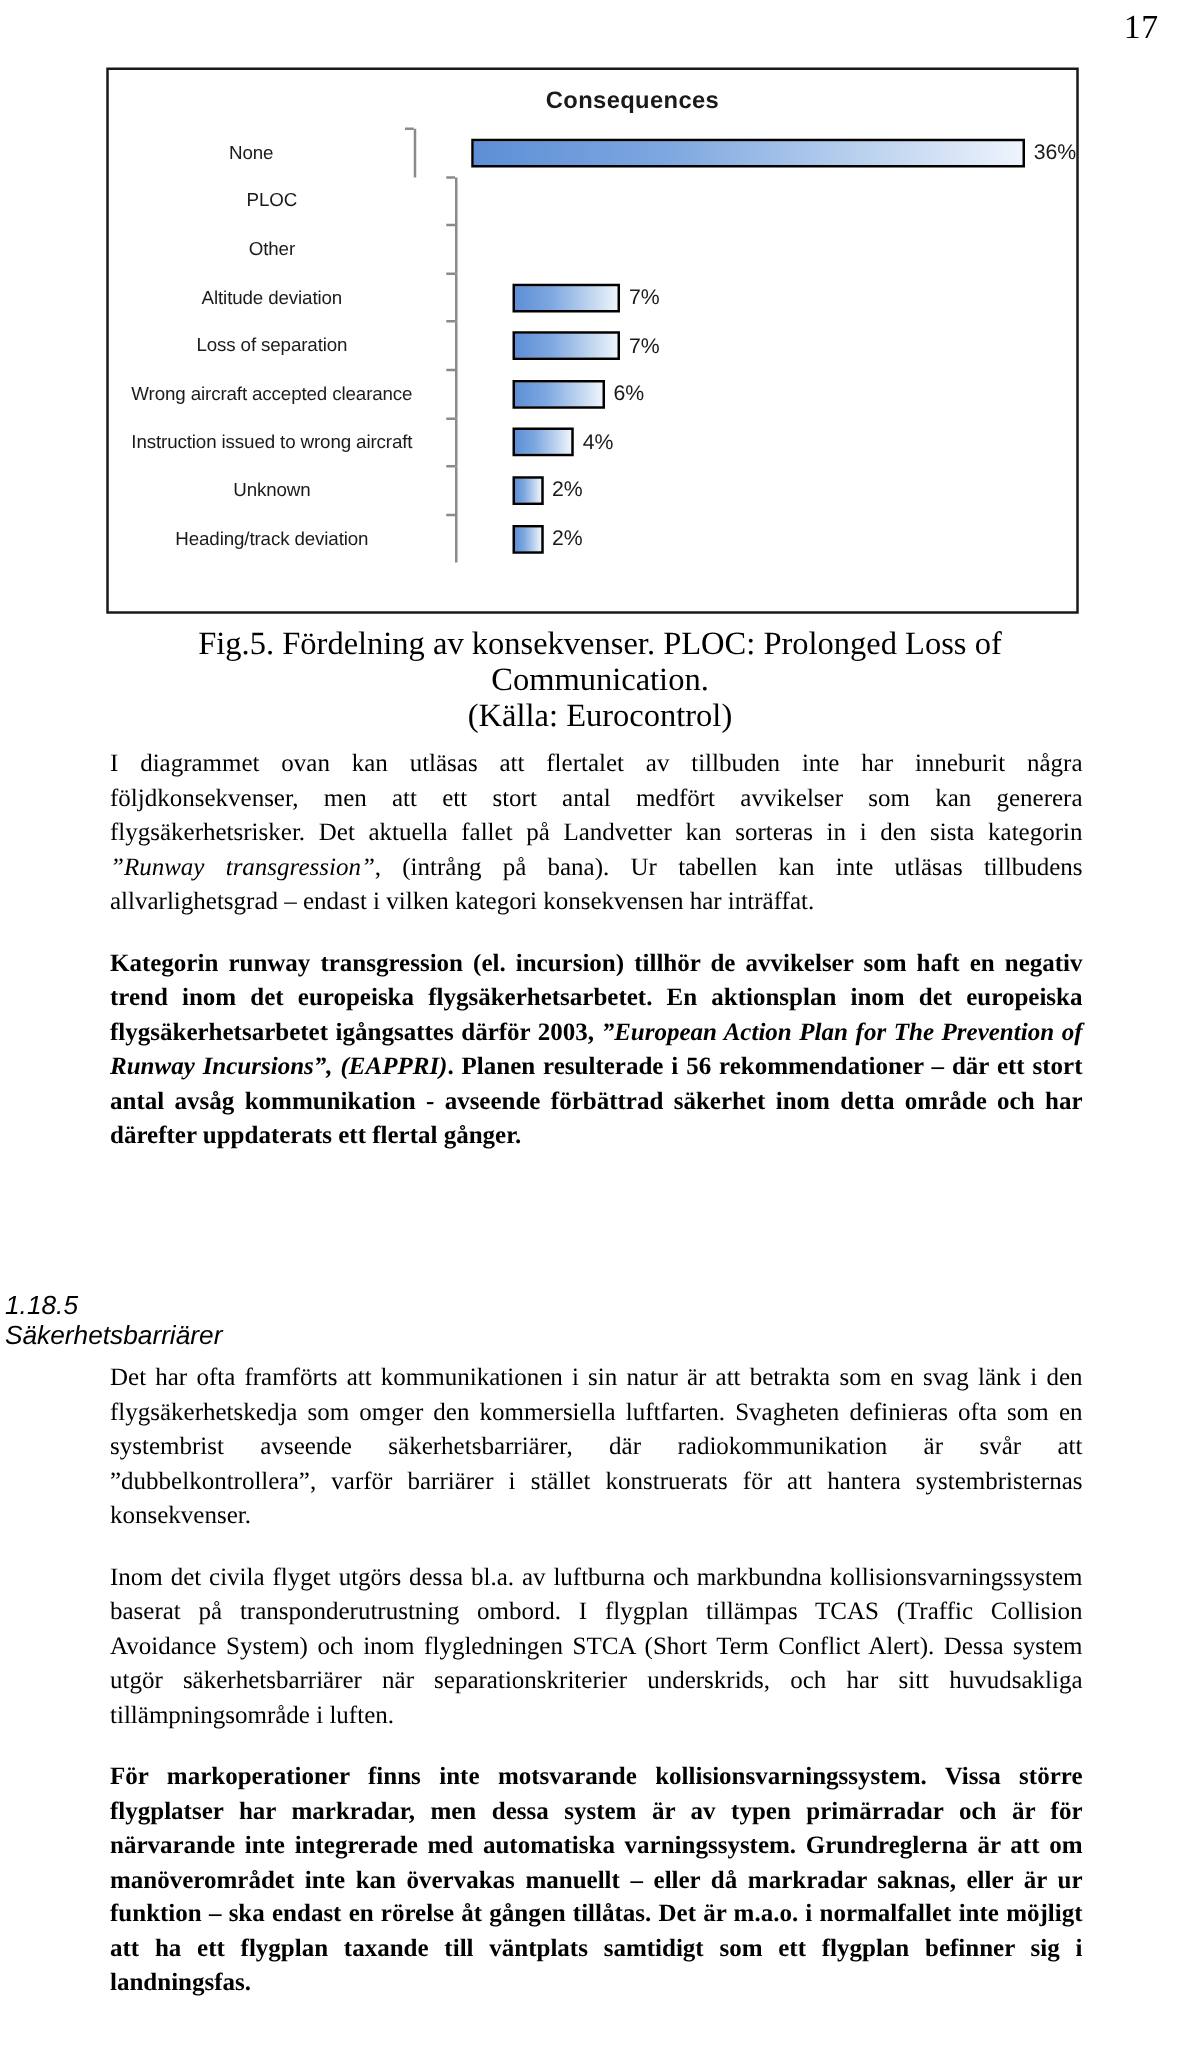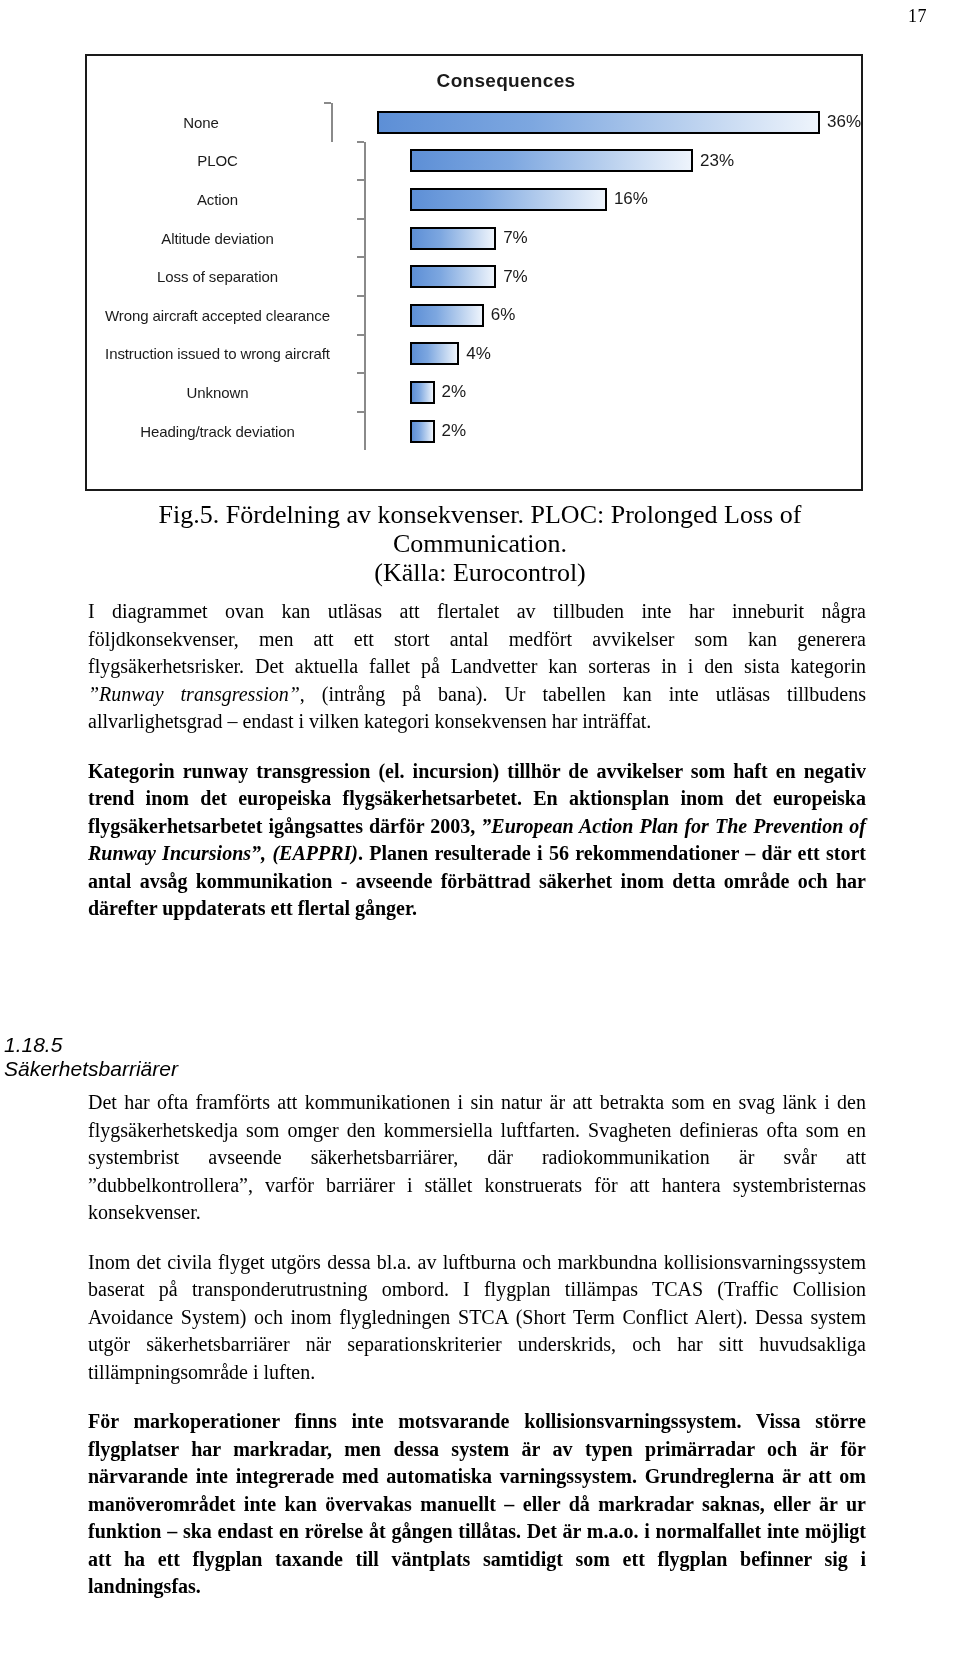--- a/index.html
+++ b/index.html
@@ -15,21 +15,21 @@
     color: #000000;
     overflow: hidden;
   }
 
   
   .page-number {
     position: absolute;
     top: 6px;
     right: 33px;
     font-family: "Liberation Serif", serif;
-    font-size: 18px;
+    font-size: 27px;
     letter-spacing: 0.5px;
   }
 
   
   .figure-frame {
     position: absolute;
     left: 85px;
     top: 54px;
     width: 778px;
     height: 437px;
@@ -192,32 +192,24 @@
         <div class="cat-label">None</div>
         <div class="axis-cell"></div>
         <div class="bar-area">
           <div class="bar" style="width: 443px;"></div>
           <span class="bar-value">36%</span>
         </div>
       </div>
       <div class="bar-row">
         <div class="cat-label">PLOC</div>
         <div class="axis-cell"></div>
-        <div class="bar-area">
-          <div class="bar" style="width: 283.028px;"></div>
-          <span class="bar-value">23%</span>
-        </div>
-      </div>
-      <div class="bar-row">
-        <div class="cat-label">Action</div>
-        <div class="axis-cell"></div>
-        <div class="bar-area">
-          <div class="bar" style="width: 196.889px;"></div>
-          <span class="bar-value">16%</span>
-        </div>
+      </div>
+      <div class="bar-row">
+        <div class="cat-label">Other</div>
+        <div class="axis-cell"></div>
       </div>
       <div class="bar-row">
         <div class="cat-label">Altitude deviation</div>
         <div class="axis-cell"></div>
         <div class="bar-area">
           <div class="bar" style="width: 86.1389px;"></div>
           <span class="bar-value">7%</span>
         </div>
       </div>
       <div class="bar-row">

